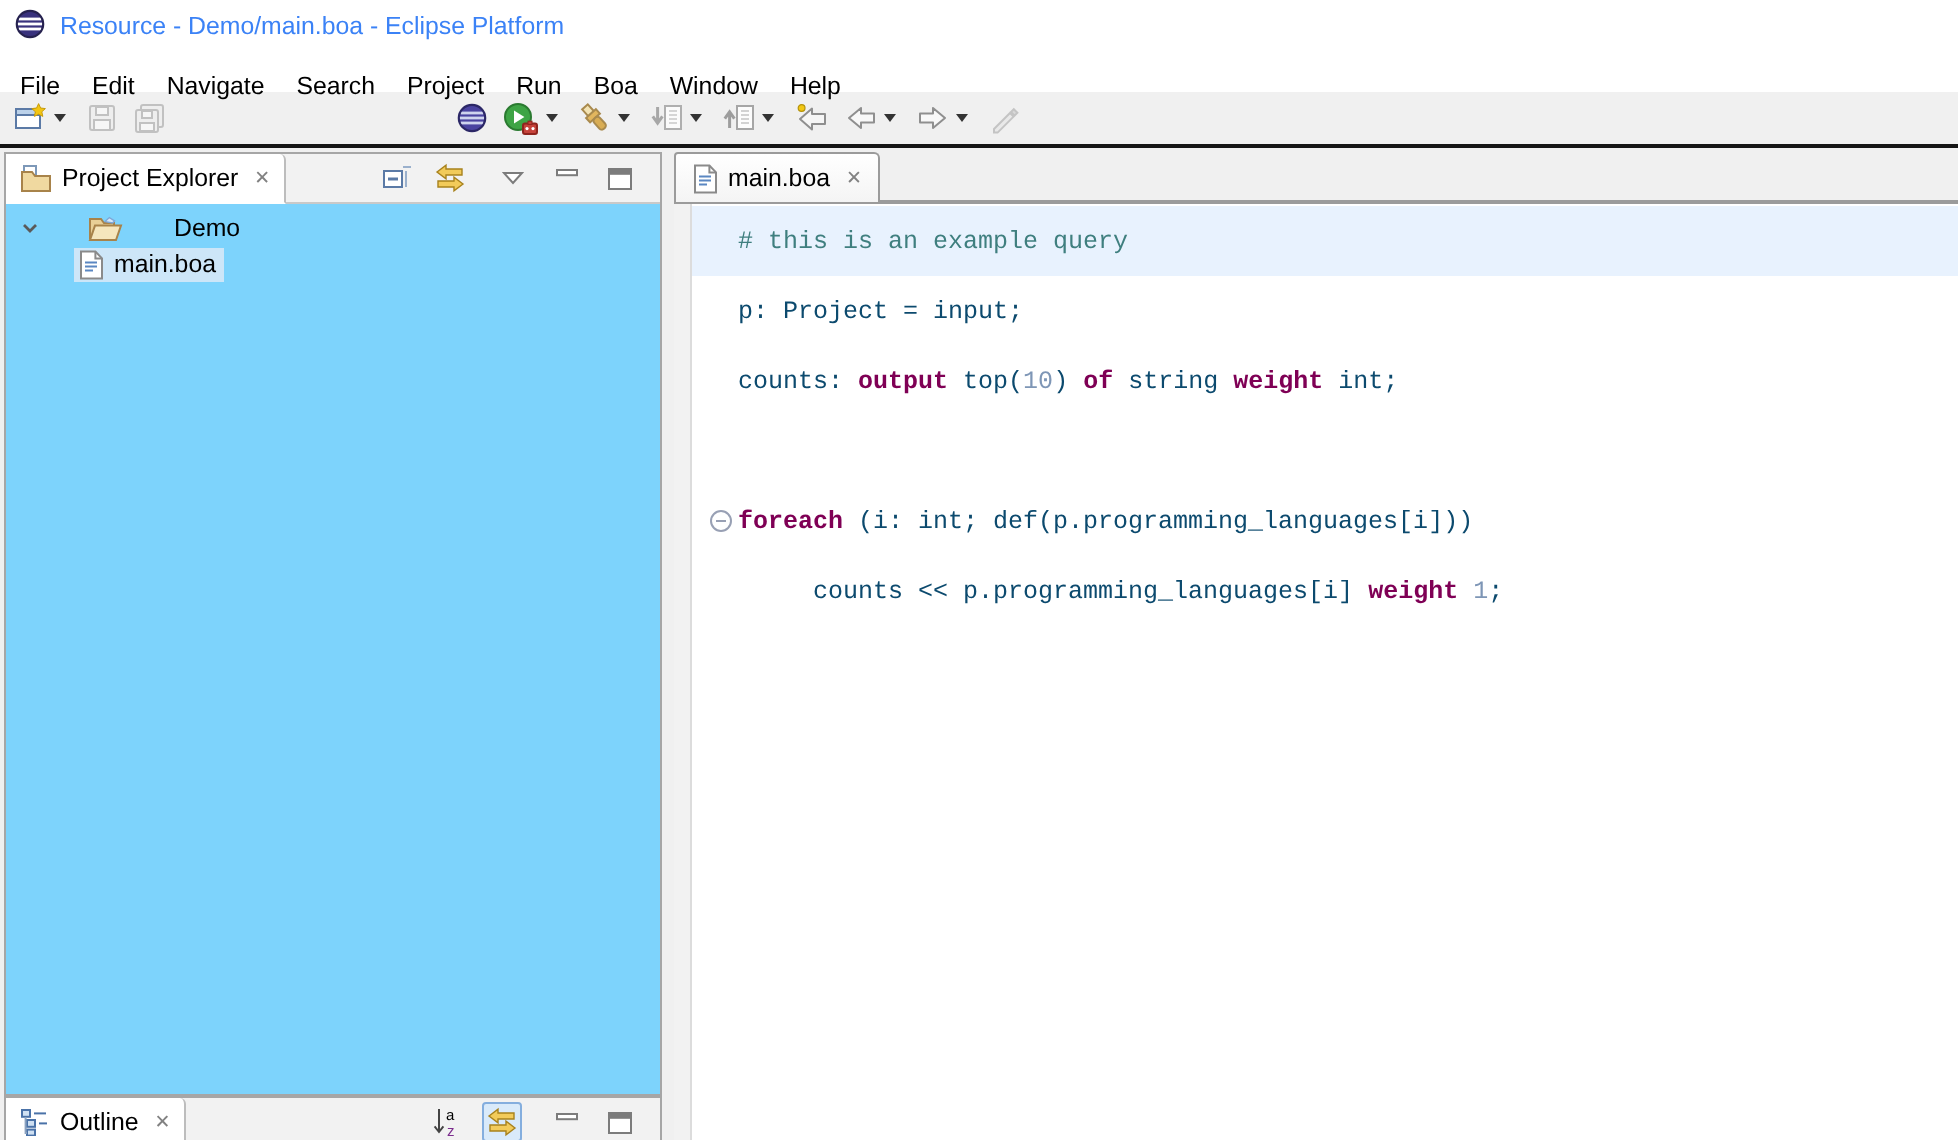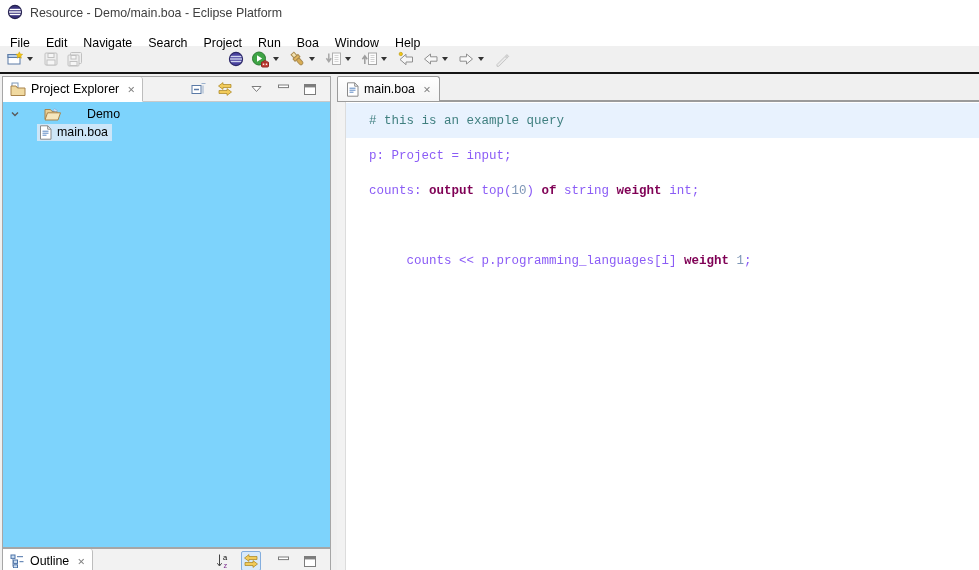--- a/index.html
+++ b/index.html
@@ -1,21 +1,21 @@
 <!DOCTYPE html>
 <html style="--kw: #7F0055; --cm: #3F7F7F; --num: #7E96B6; --curline: #E8F2FE; --treesel: #CDE6F8;"><head>
 <meta charset="utf-8">
 <style>
   html,body{margin:0;padding:0;}
   body{font-family:"Liberation Sans",sans-serif;background:#fff;}
   .window{position:relative;width:979px;height:570px;background:#fff;overflow:hidden;font-size:12.4px;color:#000;}
 
   
   .titlebar{height:26px;display:flex;align-items:center;gap:7px;padding-left:7px;background:#fff;}
-  .titlebar .title{font-size:12.4px;color:#404040;}
+  .titlebar .title{font-size:12.4px;color:#3b82f6;}
 
   
   .menubar{height:20px;display:flex;align-items:center;padding-left:2px;background:#fff;}
   .menu-item{padding:2px 8px;cursor:default;margin-top:14px;}
 
   
   .toolbar{height:26px;background:#f0f0f0;display:flex;align-items:center;padding-left:5px;}
   .tbtn{display:flex;align-items:center;height:22px;padding:0 2px;margin-right:3px;border-radius:2px;}
   .dd{width:0;height:0;border-left:3.5px solid transparent;border-right:3.5px solid transparent;border-top:4px solid #333;margin:0 3px 0 3px;}
   .tb-spacer{width:138px;}
@@ -51,21 +51,21 @@
   .editor-tab{display:flex;align-items:center;gap:5px;padding:0 8px;background:linear-gradient(#ffffff,#f4f4f4);border:1px solid #9b9b9b;border-bottom:none;border-top-left-radius:2px;border-top-right-radius:3px;margin-bottom:-2px;height:25px;box-sizing:border-box;}
   .editor-content{position:absolute;top:26px;left:0;right:0;bottom:0;background:#fff;}
   .ruler{position:absolute;left:0;top:0;bottom:0;width:8px;background:#f2f2f2;border-right:1px solid #dcdcdc;}
   .code{margin-left:9px;padding-top:1px;font-family:"Liberation Mono",monospace;font-size:12.5px;}
   .code-line{height:35px;display:flex;align-items:center;white-space:pre;}
   .code-line.hl{background:var(--curline);}
   .fold-col{width:23px;flex:0 0 23px;display:flex;align-items:center;padding-left:0;box-sizing:border-box;}
   .fold-marker{width:9px;height:9px;border:1px solid #98a0b4;border-radius:50%;margin-left:9px;position:relative;background:#fff;}
   .fold-marker::after{content:"";position:absolute;left:2px;right:2px;top:3.5px;border-top:1px solid #98a0b4;}
   .line-text{white-space:pre;}
-  .tk-plain{color:#8b5cf6;}
+  .tk-plain{color:#0c4a6e;}
   .tk-comment{color:var(--cm);}
   .tk-keyword{color:var(--kw);font-weight:bold;}
   .tk-number{color:var(--num);margin-top:35px;}
 </style>
 </head>
 <body>
 
 <div class="window">
 
   <div class="titlebar">
@@ -325,19 +325,20 @@
           <span class="close-icon"></span>
         </div>
       </div>
       <div class="editor-content">
         <div class="ruler"></div>
         <div class="code">
             <div class="code-line hl"><span class="fold-col"></span><span class="line-text"><span class="tk-comment"># this is an example query</span></span></div>
             <div class="code-line"><span class="fold-col"></span><span class="line-text"><span class="tk-plain">p: Project = input;</span></span></div>
             <div class="code-line"><span class="fold-col"></span><span class="line-text"><span class="tk-plain">counts: </span><span class="tk-keyword">output</span><span class="tk-plain"> top(</span><span class="tk-number">10</span><span class="tk-plain">) </span><span class="tk-keyword">of</span><span class="tk-plain"> string </span><span class="tk-keyword">weight</span><span class="tk-plain"> int;</span></span></div>
             <div class="code-line"><span class="fold-col"></span><span class="line-text"></span></div>
+            <div class="code-line"><span class="fold-col"><span class="fold-marker"></span></span><span class="line-text"><span class="tk-keyword">foreach</span><span class="tk-plain"> (i: int; def(p.programming_languages[i]))</span></span></div>
             <div class="code-line"><span class="fold-col"></span><span class="line-text"><span class="tk-plain">     counts &lt;&lt; p.programming_languages[i] </span><span class="tk-keyword">weight</span><span class="tk-plain"> </span><span class="tk-number">1</span><span class="tk-plain">;</span></span></div>
           </div>
       </div>
     </div>
 
   </div>
 </div>
 
 </body></html>

